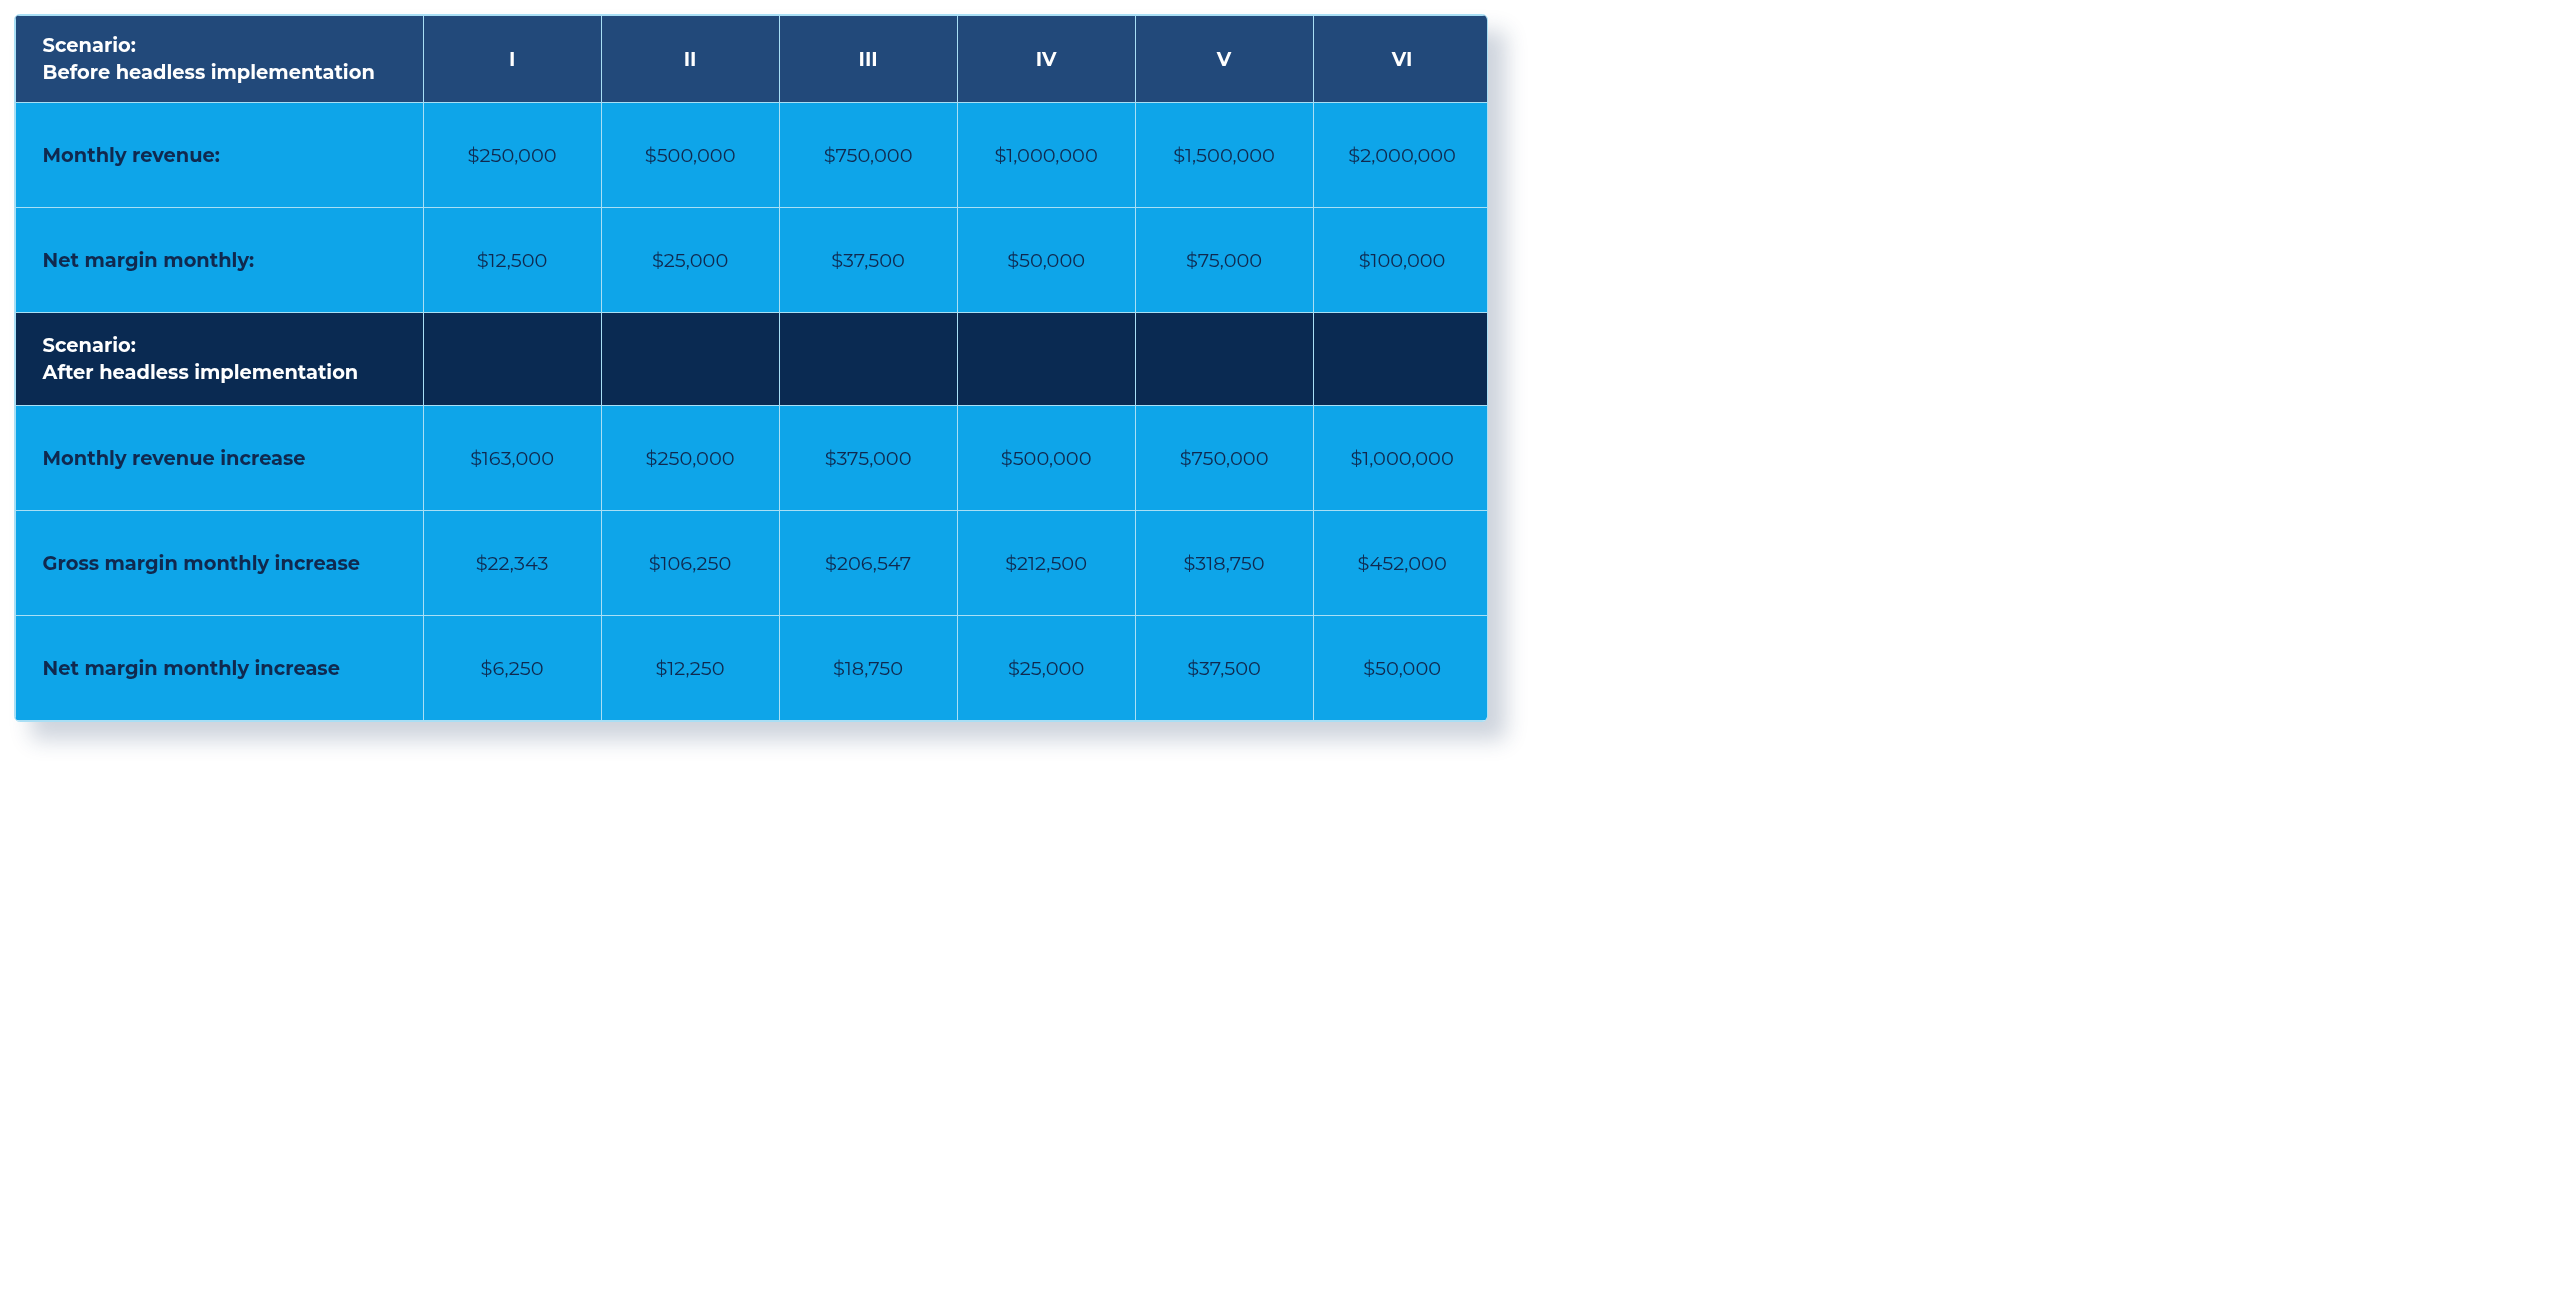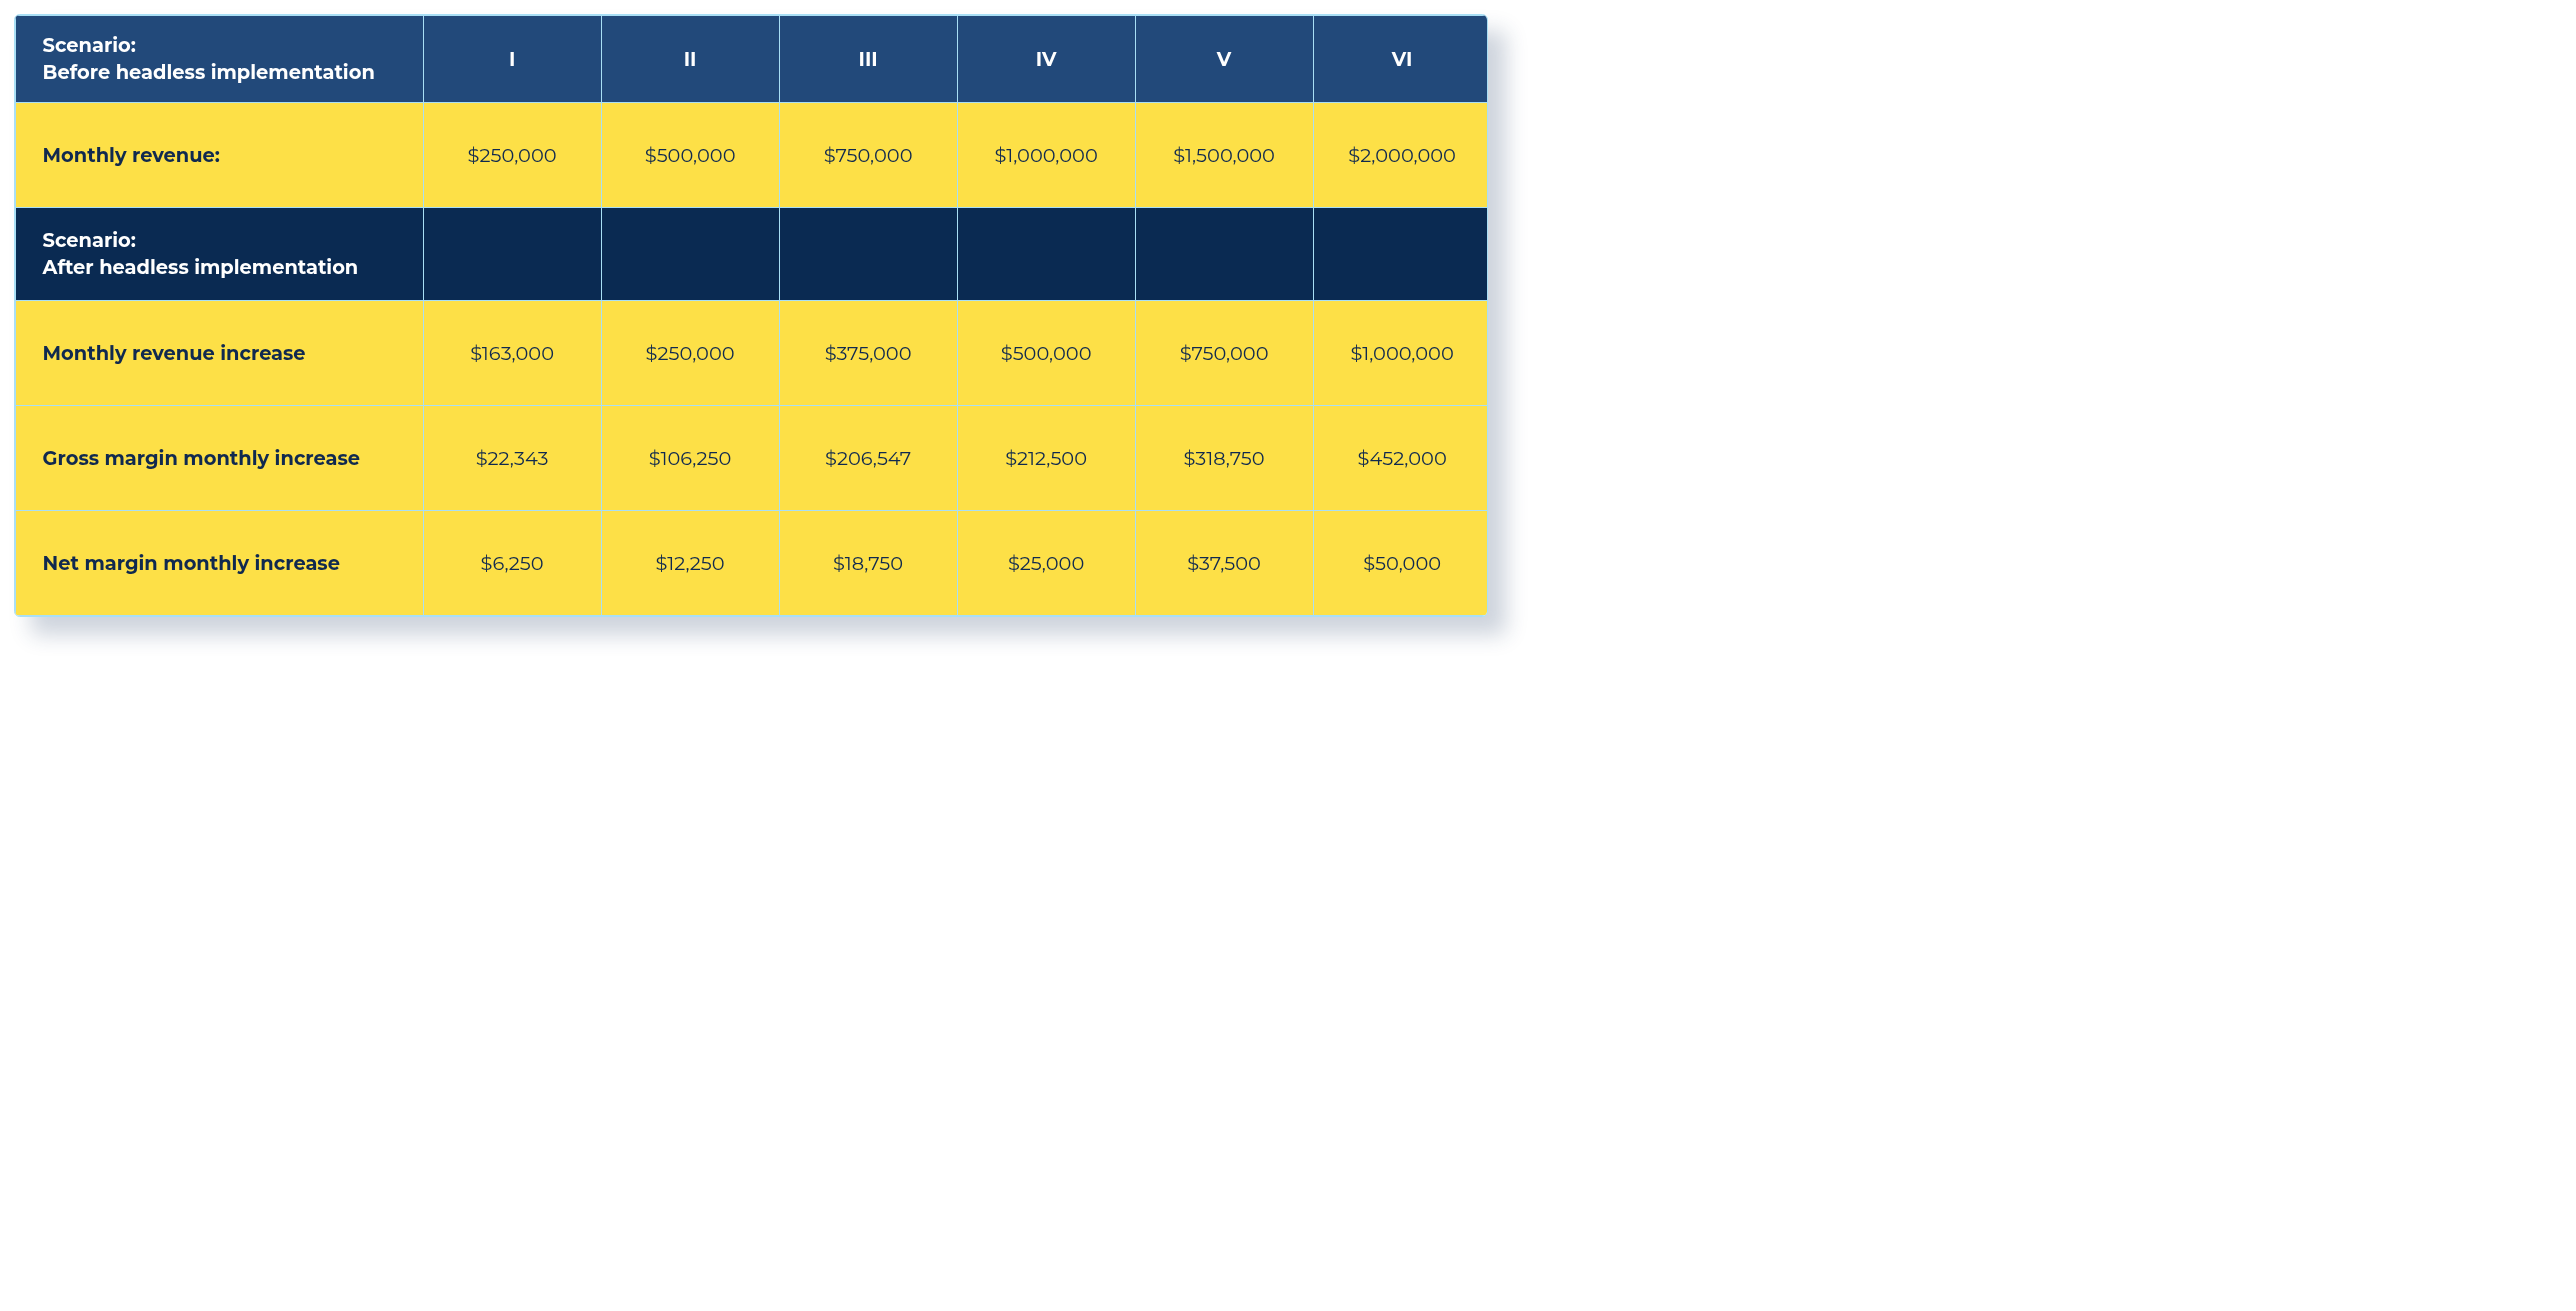--- a/index.html
+++ b/index.html
@@ -59,21 +59,21 @@
     border-color: #a9dff5;
   }
   tr.section-row th.label-head {
     text-align: left;
     padding-left: 27px;
     line-height: 1.35;
   }
 
   
   tr.data-row td {
-    background: #fde047;
+    background: #0ea5e9;
     color: #10294f;
     font-size: 19.4px;
     font-weight: 400;
     text-align: center;
     height: 105px;
   }
   tr.data-row td.row-label {
     text-align: left;
     padding-left: 27px;
     font-weight: 700;
@@ -112,20 +112,29 @@
 
   <tr class="data-row">
     <td class="row-label">Monthly revenue:</td>
     <td>$250,000</td>
     <td>$500,000</td>
     <td>$750,000</td>
     <td>$1,000,000</td>
     <td>$1,500,000</td>
     <td>$2,000,000</td>
   </tr>
+  <tr class="data-row">
+    <td class="row-label">Net margin monthly:</td>
+    <td>$12,500</td>
+    <td>$25,000</td>
+    <td>$37,500</td>
+    <td>$50,000</td>
+    <td>$75,000</td>
+    <td>$100,000</td>
+  </tr>
 
   <tr class="section-row">
     <th class="label-head">
       <span class="two-line">Scenario:</span>
       <span class="two-line">After headless implementation</span>
     </th>
     <th></th>
     <th></th>
     <th></th>
     <th></th>

